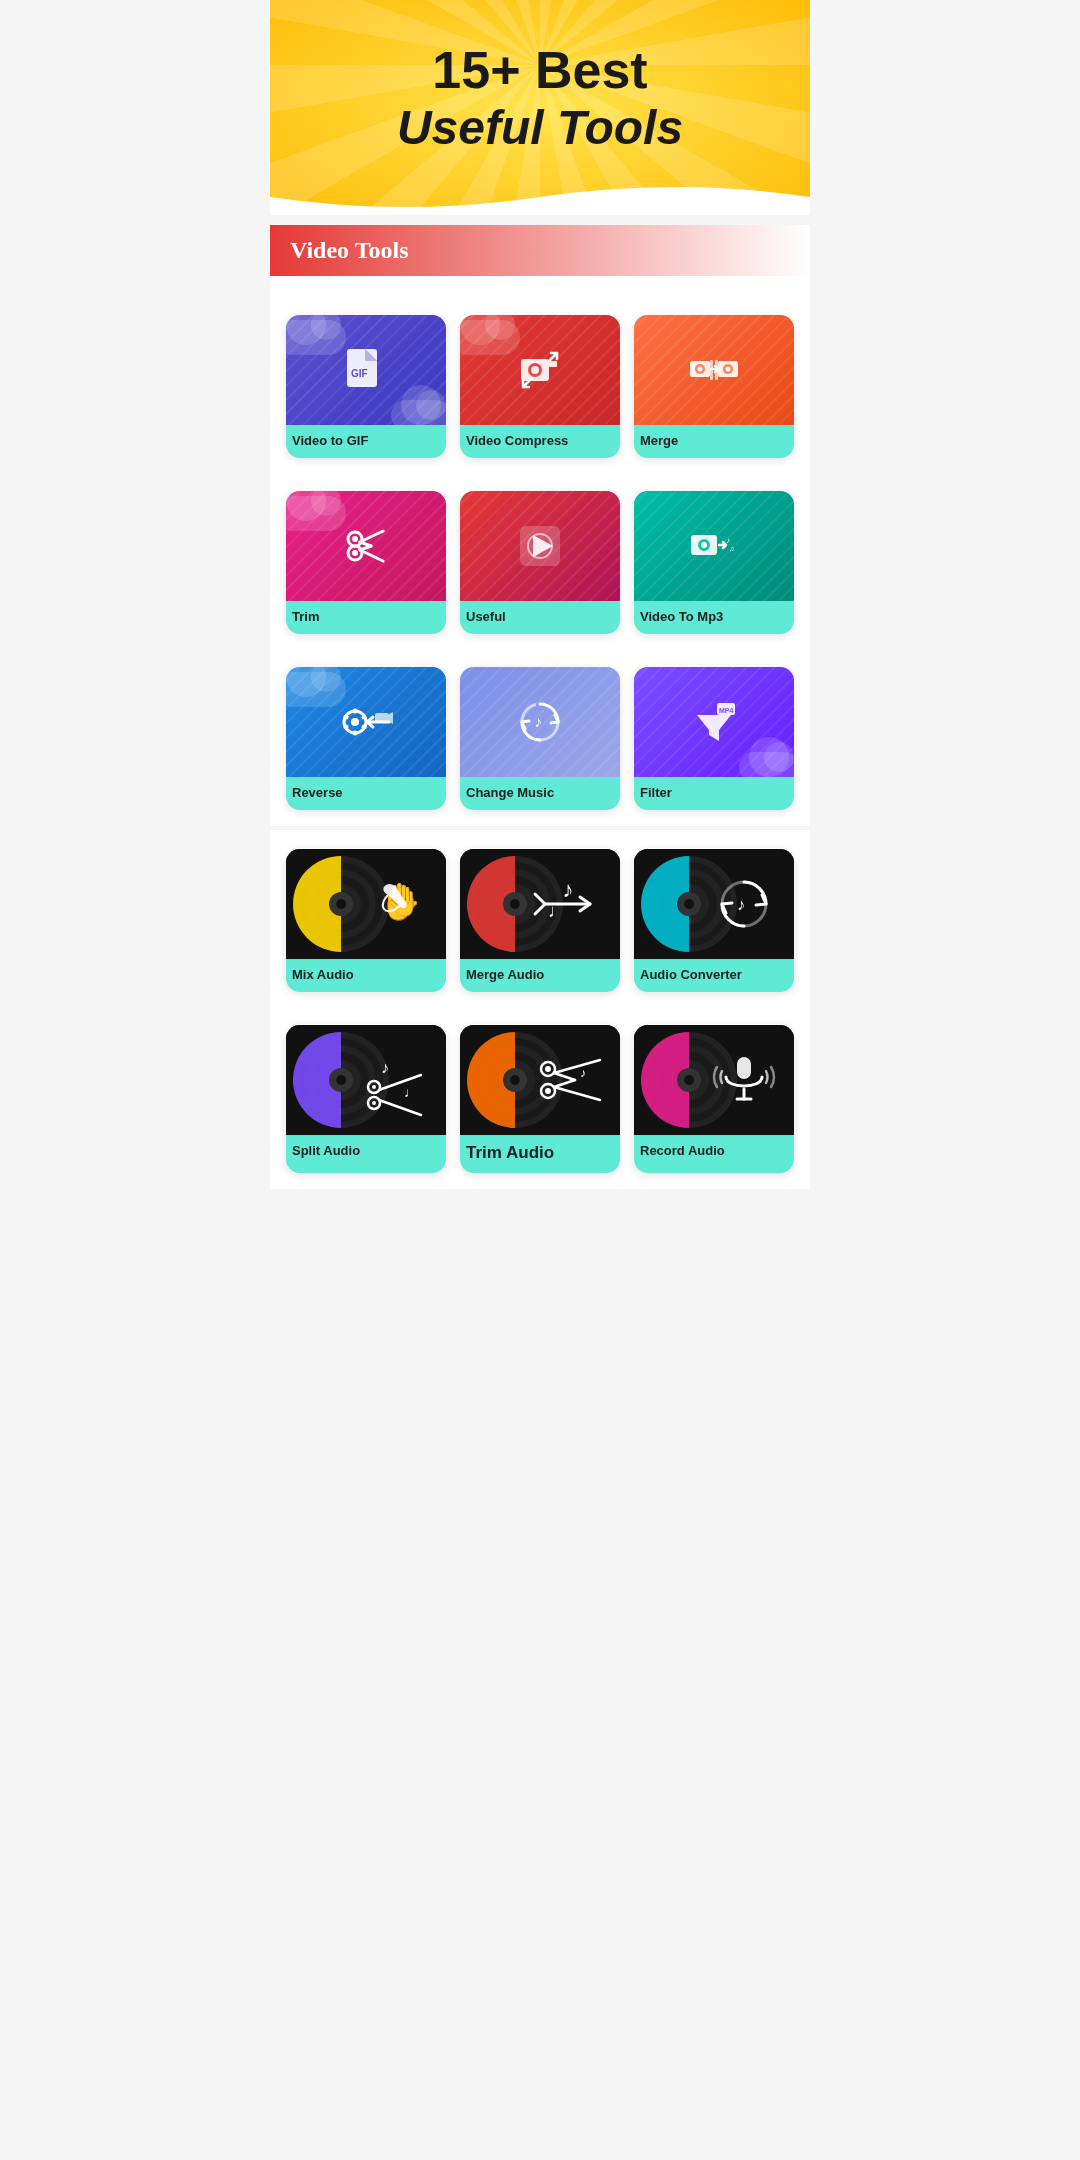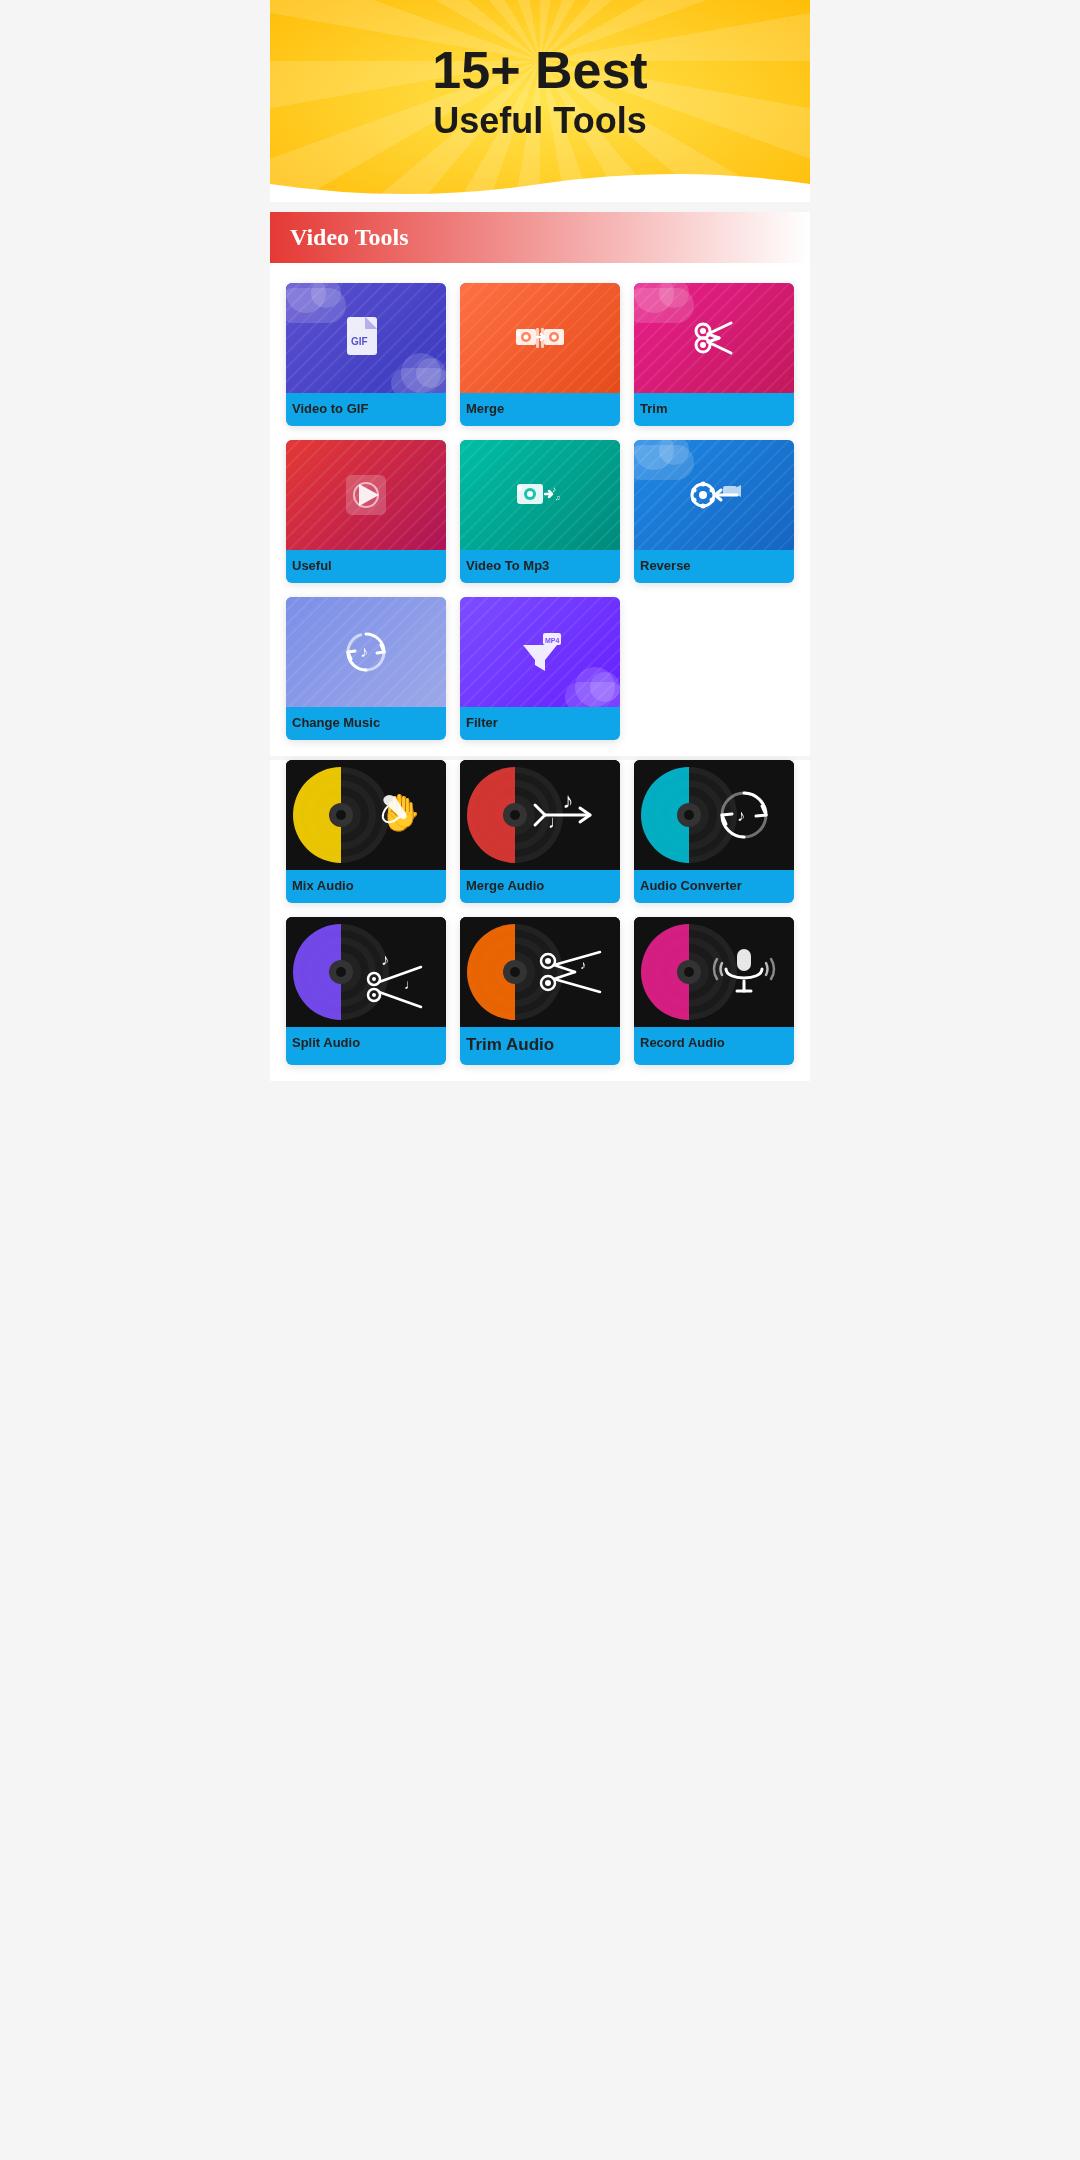--- a/index.html
+++ b/index.html
@@ -42,24 +42,25 @@
       position: relative;
       z-index: 1;
     }
     .header-title .line1 {
       font-size: 52px;
       font-weight: 900;
       color: #1a1a1a;
       display: block;
     }
     .header-title .line2 {
-      font-size: 36px;
+      font-size: 48px;
       font-weight: 700;
       color: #1a1a1a;
       display: block;
+      font-style: italic;
     }
     .header-wave {
       position: absolute;
       bottom: -2px;
       left: 0;
       width: 100%;
       z-index: 2;
     }
 
     
@@ -78,25 +79,26 @@
 
     
     .tools-grid {
       display: grid;
       grid-template-columns: repeat(3, 1fr);
       gap: 14px;
       padding: 0 16px 16px;
     }
 
     .tool-card {
-      background: #0ea5e9;
-      border-radius: 6px;
+      background: #5eead4;
+      border-radius: 14px;
       overflow: hidden;
       box-shadow: 0 2px 8px rgba(0,0,0,0.12);
       cursor: pointer;
+      margin-top: 19px;
     }
     .tool-card-thumb {
       width: 100%;
       height: 110px;
       display: flex;
       align-items: center;
       justify-content: center;
       position: relative;
       overflow: hidden;
     }
@@ -219,20 +221,39 @@
           <rect x="8" y="6" width="30" height="38" rx="3" fill="white" opacity="0.9"></rect>
           <rect x="24" y="6" width="14" height="14" rx="0" fill="none" stroke="white" stroke-width="0" opacity="0.9"></rect>
           <path d="M26 6 L38 18 L26 18 Z" fill="#5B4FCF" opacity="0.9"></path>
           <path d="M26 6 L38 18 L26 18 Z" fill="white" opacity="0.5"></path>
           <text x="12" y="34" font-size="10" font-weight="900" fill="#5B4FCF" font-family="Arial">GIF</text>
         </svg>
       </div>
       <div class="tool-card-label">Video to GIF</div>
     </div>
 
+    <div class="tool-card">
+      <div class="tool-card-thumb bg-compress">
+        <div class="diag-overlay"></div>
+        <div class="cloud cloud-tl"></div>
+        <svg class="tool-svg" viewBox="0 0 54 54">
+
+          <rect x="8" y="16" width="28" height="22" rx="3" fill="white" opacity="0.9"></rect>
+          <circle cx="22" cy="27" r="7" fill="#E53935" opacity="0.9"></circle>
+          <circle cx="22" cy="27" r="4" fill="white" opacity="0.9"></circle>
+          <rect x="36" y="18" width="8" height="6" rx="1" fill="white" opacity="0.9"></rect>
+
+          <line x1="44" y1="10" x2="36" y2="18" stroke="white" stroke-width="2.5" stroke-linecap="round"></line>
+          <line x1="10" y1="44" x2="18" y2="36" stroke="white" stroke-width="2.5" stroke-linecap="round"></line>
+          <polyline points="38,10 44,10 44,16" fill="none" stroke="white" stroke-width="2.5" stroke-linecap="round" stroke-linejoin="round"></polyline>
+          <polyline points="16,44 10,44 10,38" fill="none" stroke="white" stroke-width="2.5" stroke-linecap="round" stroke-linejoin="round"></polyline>
+        </svg>
+      </div>
+      <div class="tool-card-label">Video Compress</div>
+    </div>
 
     <div class="tool-card">
       <div class="tool-card-thumb bg-merge">
         <div class="diag-overlay"></div>
         <svg class="tool-svg" viewBox="0 0 54 54">
 
           <rect x="3" y="18" width="20" height="16" rx="2" fill="white" opacity="0.9"></rect>
           <circle cx="13" cy="26" r="5" fill="#FF7043" opacity="0.85"></circle>
           <circle cx="13" cy="26" r="2.5" fill="white"></circle>
           <rect x="3" y="20" width="4" height="5" rx="1" fill="white" opacity="0.9"></rect>

